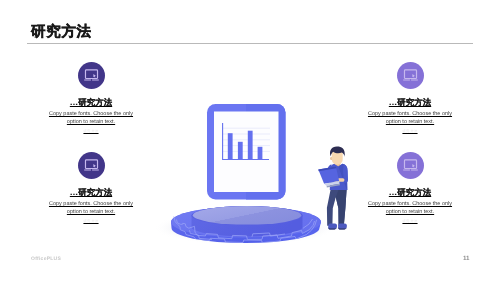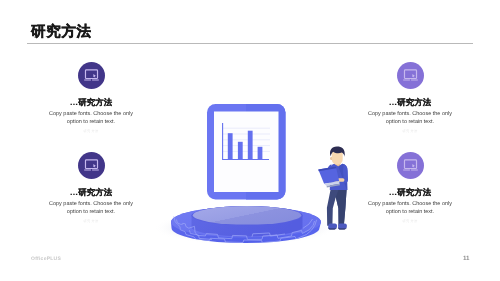--- a/index.html
+++ b/index.html
@@ -9,21 +9,21 @@
   .slide{position:relative;width:500px;height:250px;background:#fff;}
 
   
   .title{position:absolute;left:31px;top:23px;font-size:14.5px;font-weight:bold;
          color:#1a1a1a;letter-spacing:.7px;line-height:18px;
          -webkit-text-stroke:0.5px #1a1a1a;}
   .title-rule{position:absolute;left:27px;top:43px;width:446px;height:1px;
               background:#b9b9b9;}
 
   
-  .feat{position:absolute;width:110px;text-align:center;}
+  .feat{position:absolute;width:110px;text-align:center;text-decoration:underline;}
   .feat .circle{width:27px;height:27px;border-radius:50%;margin:0 auto;
                 display:flex;align-items:center;justify-content:center;}
   .feat .ttl{font-size:8.4px;font-weight:bold;color:#1f1f1f;margin-top:8px;
              -webkit-text-stroke:0.22px #1f1f1f;letter-spacing:0.1px;}
   .feat .desc{font-size:5.5px;color:#3f3f3f;line-height:7.8px;margin-top:2px;
               width:95px;margin-left:auto;margin-right:auto;}
   .feat .tiny{font-size:3.2px;color:#e6e6e6;margin-top:2.5px;letter-spacing:.3px;}
   .illus{position:absolute;left:0;top:0;width:500px;height:281px;}
   .licon{width:19px;height:19px;color:#c6b8ee;display:block;}
   .c-dark{background:#423689;}

